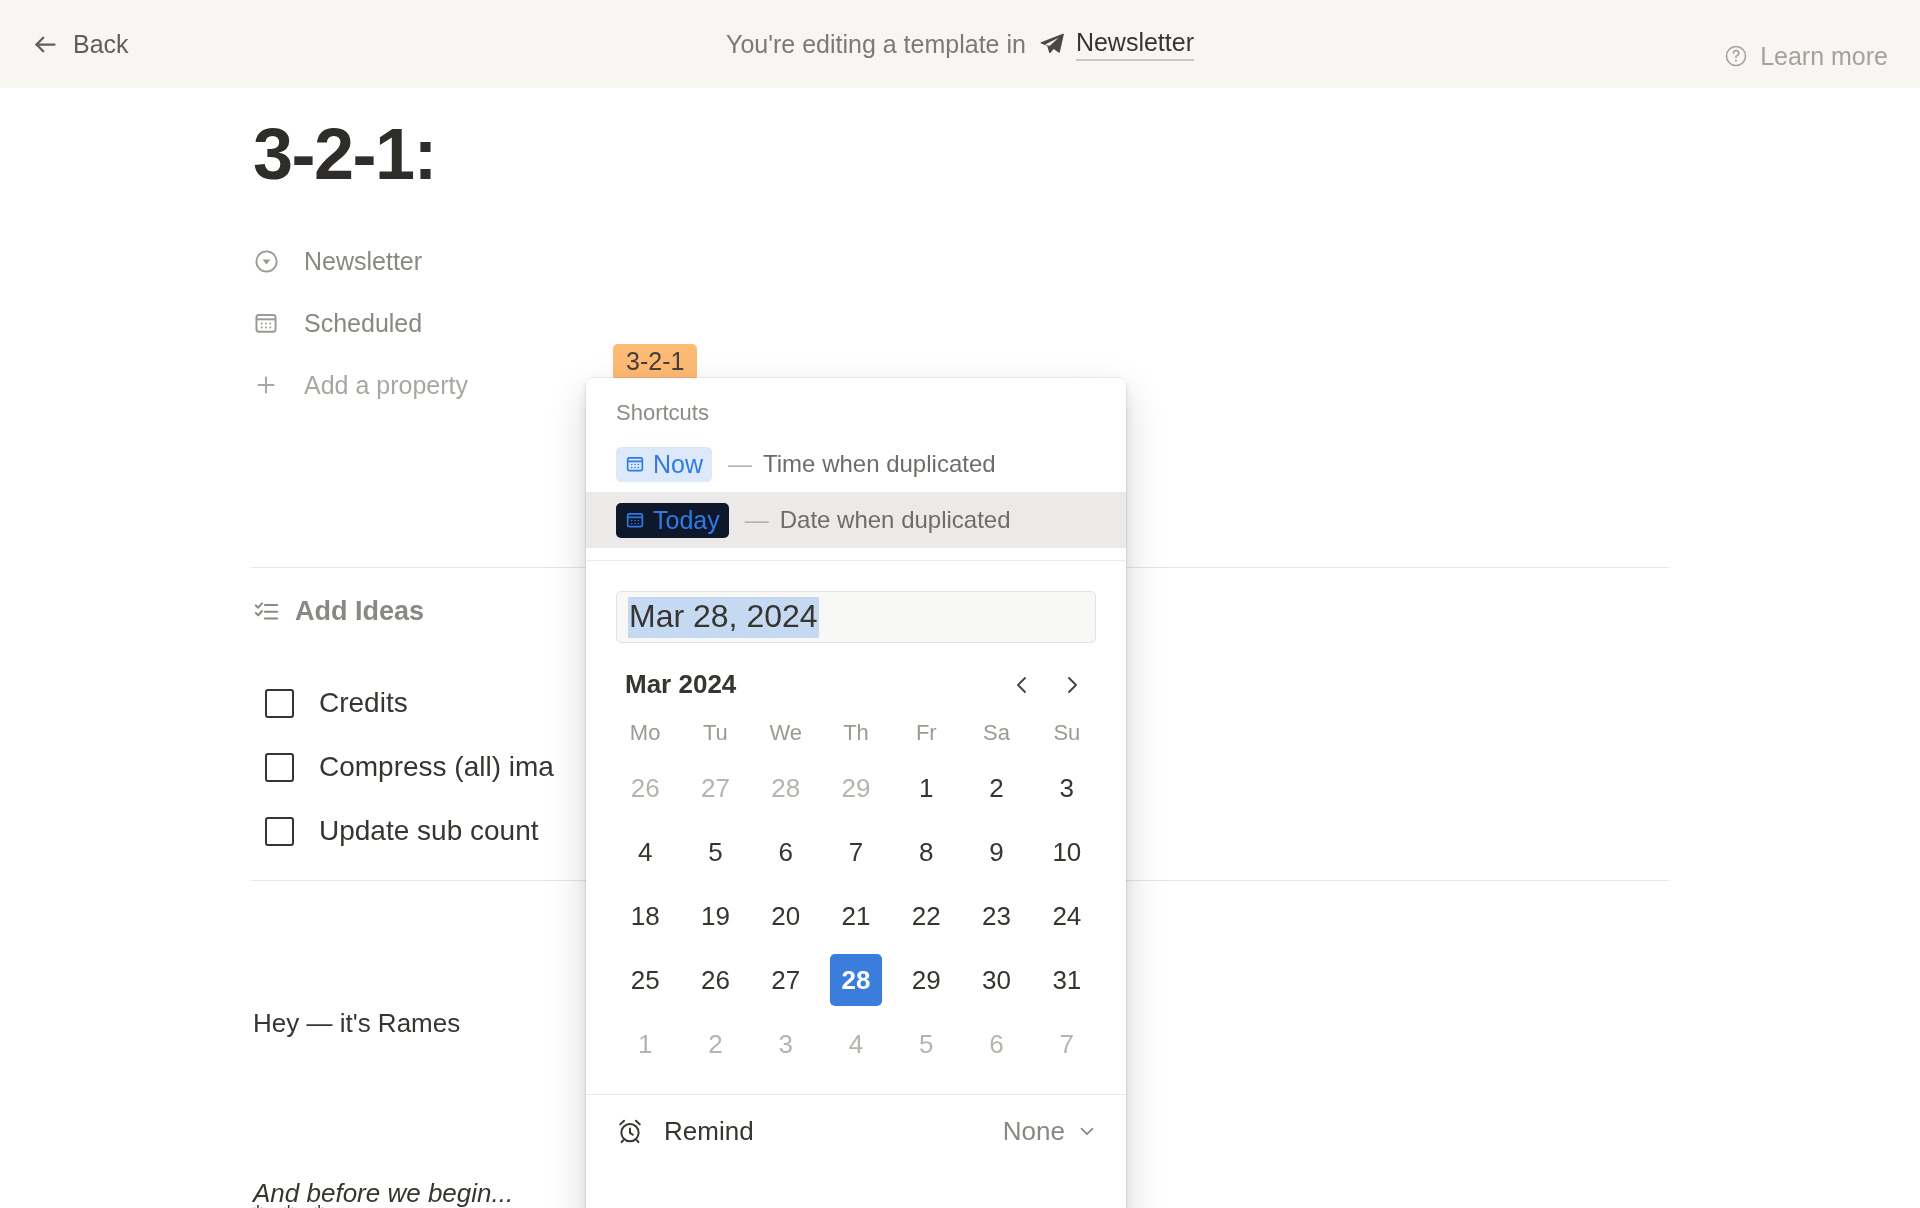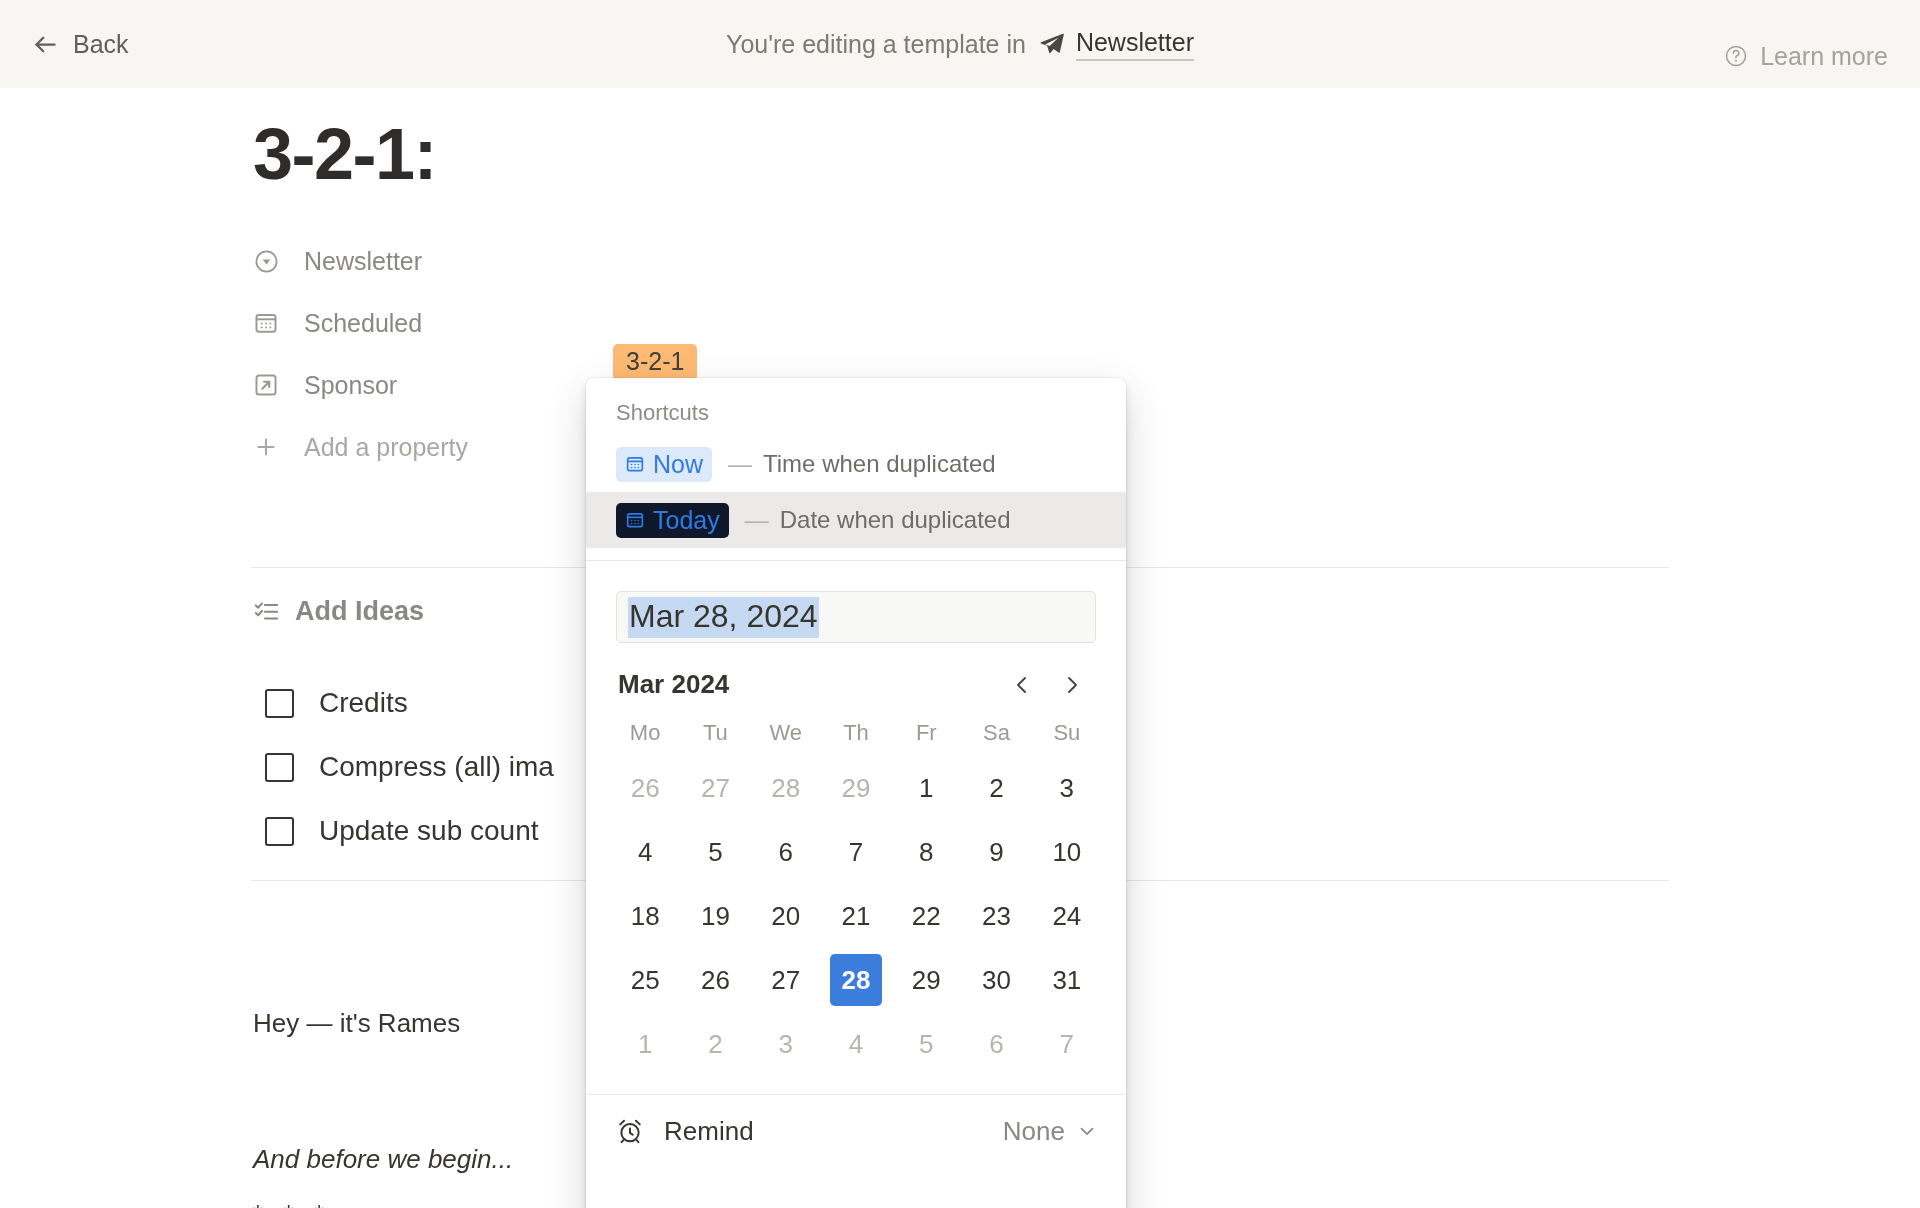--- a/index.html
+++ b/index.html
@@ -95,21 +95,21 @@
     width: 29px; height: 29px; border: 2.5px solid #37352f;
     border-radius: 3px; margin-right: 25px; flex: 0 0 auto;
     background: #fff;
   }
 
   .body-text {
     position: absolute; left: 253px;
     font-size: 26px; color: #37352f;
   }
   .bt1 { top: 920px; }
-  .bt2 { top: 1056px; font-style: italic; }
+  .bt2 { top: 1090px; font-style: italic; }
   .bt3 { top: 1112px; font-size: 25px; letter-spacing: 7px; }
 
   
   .popup {
     position: absolute; left: 586px; top: 290px;
     width: 540px; height: 920px;
     background: #ffffff;
     border-radius: 8px;
     box-shadow: 0 0 0 1px rgba(15,15,15,0.05),
                 0 5px 10px rgba(15,15,15,0.10),
@@ -145,21 +145,21 @@
     background: #f8f8f7;
     display: flex; align-items: center; padding: 0 11px;
     font-size: 32px; color: #37352f; cursor: text;
   }
   .date-input .sel { background: #c5d9f2; padding: 1px 1px 3px 1px; }
 
   .cal-header {
     display: flex; align-items: center; justify-content: space-between;
     padding: 26px 24px 4px 32px;
   }
-  .cal-month { font-size: 26px; font-weight: 600; color: #37352f; }
+  .cal-month { font-size: 26px; font-weight: 600; color: #37352f; margin-left: 7px; }
   .cal-navs { display: flex; gap: 26px; padding-right: 18px; }
   .cal-nav { width: 24px; height: 28px; cursor: pointer; color: #464441; }
 
   .cal-grid { padding: 10px 24px 0 24px; }
   .cal-week { display: grid; grid-template-columns: repeat(7, 1fr); }
   .cal-dow {
     text-align: center; font-size: 22px; color: #9c9a94;
     padding: 6px 0 10px 0;
   }
   .cal-cell {
@@ -245,29 +245,20 @@
           <circle cx="12" cy="12.4" r=".9" fill="#9b9993" stroke="none"></circle>
           <circle cx="16" cy="12.4" r=".9" fill="#9b9993" stroke="none"></circle>
           <circle cx="8" cy="16.2" r=".9" fill="#9b9993" stroke="none"></circle>
           <circle cx="12" cy="16.2" r=".9" fill="#9b9993" stroke="none"></circle>
           <circle cx="16" cy="16.2" r=".9" fill="#9b9993" stroke="none"></circle>
         </svg>
       </span>
       <span>Scheduled</span>
     </div>
 
-    <div class="prop-row">
-      <span class="prop-icon">
-        <svg width="26" height="26" viewBox="0 0 24 24">
-          <rect x="3.2" y="3.2" width="17.6" height="17.6" rx="2.4" fill="none" stroke="#9b9993" stroke-width="1.8"></rect>
-          <path d="M8.6 15.4 15 9m0 0H10.2M15 9v4.8" fill="none" stroke="#9b9993" stroke-width="2" stroke-linecap="round" stroke-linejoin="round"></path>
-        </svg>
-      </span>
-      <span>Sponsor</span>
-    </div>
 
     <div class="prop-row add">
       <span class="prop-icon">
         <svg width="26" height="26" viewBox="0 0 24 24" fill="none" stroke="#a9a7a1" stroke-width="1.9" stroke-linecap="round">
           <line x1="12" y1="5" x2="12" y2="19"></line>
             <line x1="5" y1="12" x2="19" y2="12"></line>
         </svg>
       </span>
       <span>Add a property</span>
     </div>

